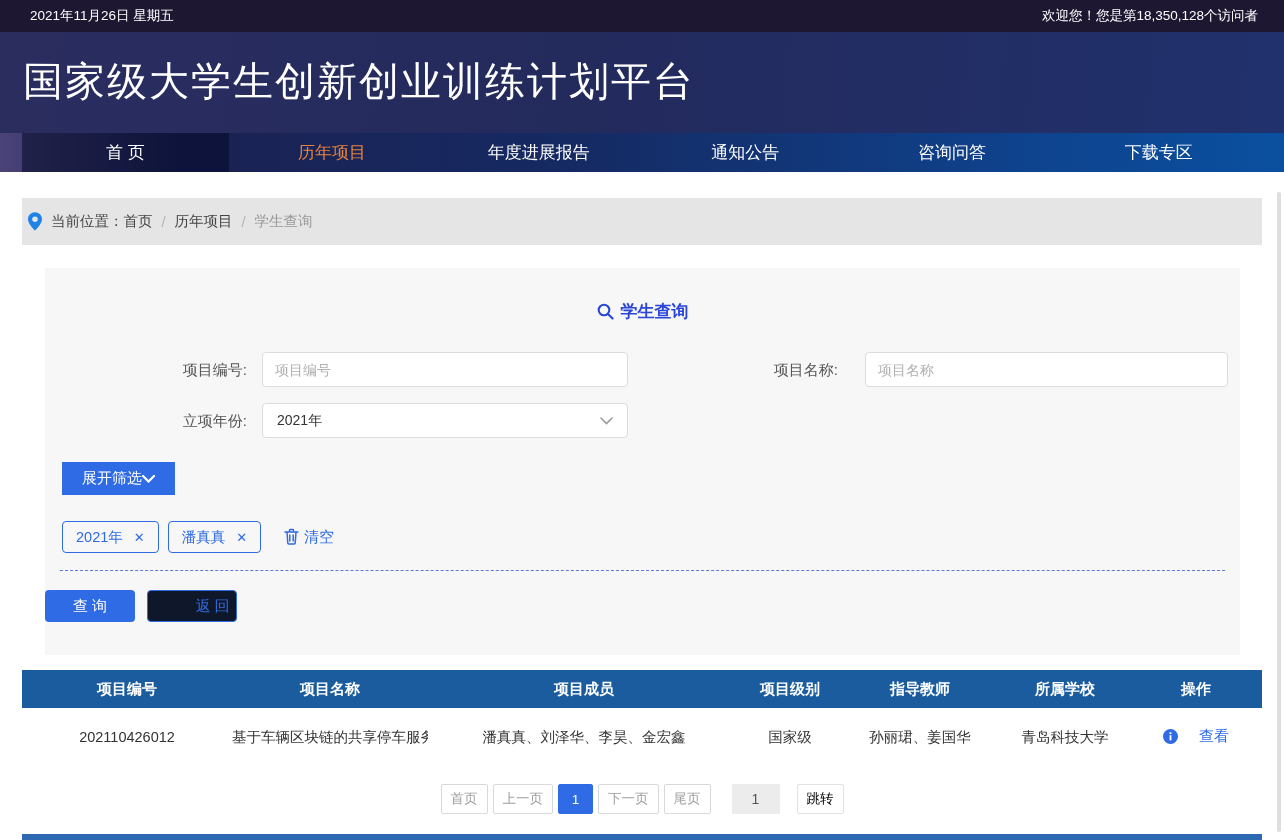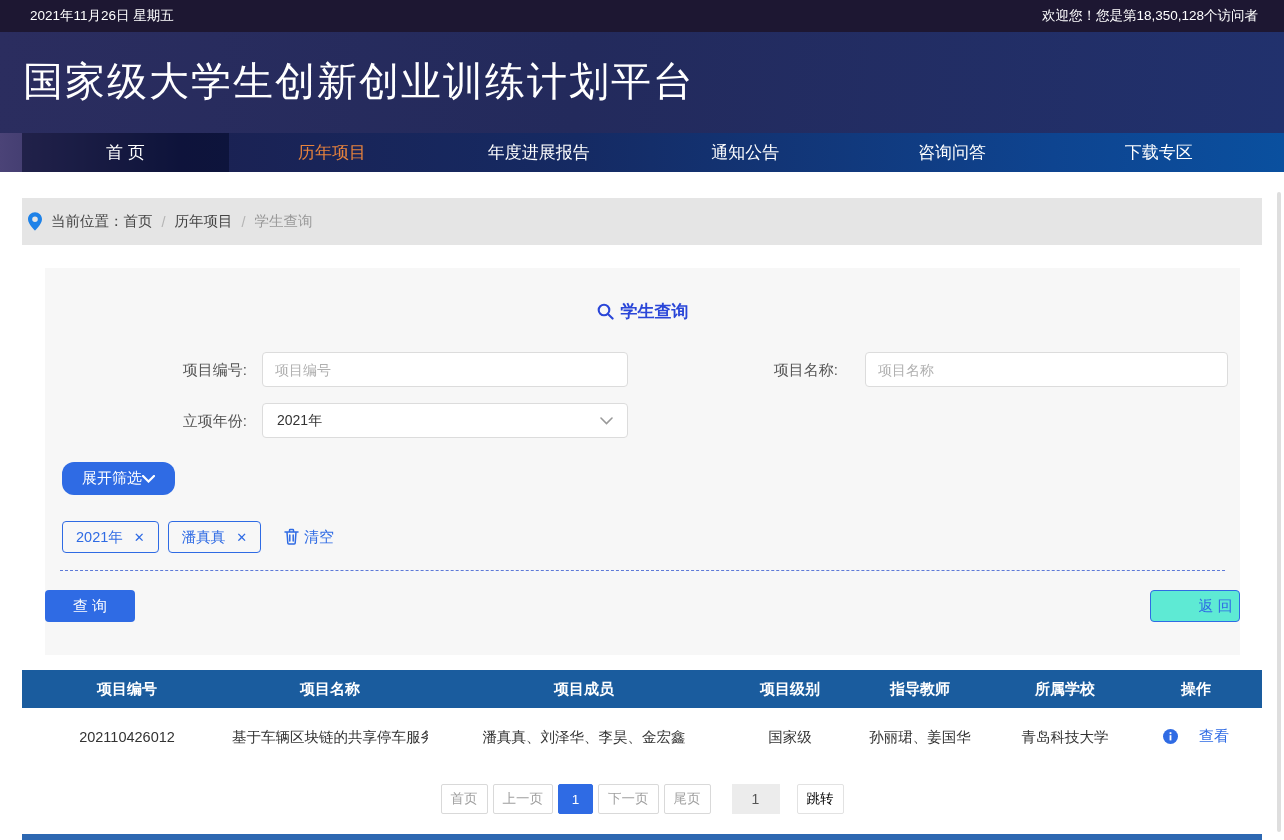--- a/index.html
+++ b/index.html
@@ -46,41 +46,41 @@
   .flabel { position:absolute; text-align:right; font-size:15px; color:#555;
             line-height:35px; white-space:nowrap; }
   .ftext { position:absolute; height:35px; background:#fff; border:1px solid #dcdcdc;
            border-radius:4px; font-size:14px; color:#333; padding:0 12px;
            font-family:inherit; outline:none; }
   .ftext::placeholder { color:#b0b0b0; }
   .fselect { position:absolute; height:35px; background:#fff; border:1px solid #dcdcdc;
              border-radius:4px; display:flex; align-items:center; justify-content:space-between;
              padding:0 14px; font-size:14px; color:#333; cursor:pointer; }
   .expand-btn { position:absolute; left:17px; top:194px; width:113px; height:33px;
-                background:#2f6be4; border:none; border-radius:12px; color:#fff;
+                background:#2f6be4; border:none; border-radius:0; color:#fff;
                 font-size:15px; display:flex; align-items:center; justify-content:center;
                 gap:0; cursor:pointer; font-family:inherit; }
   .tagrow { position:absolute; left:17px; top:253px; height:32px; display:flex;
             align-items:center; }
   .tag { display:inline-flex; align-items:center; gap:11px; height:32px;
          padding:0 13px; border:1px solid #2f6be4; border-radius:4px;
          color:#2f6be4; font-size:14.5px; margin-right:9px; cursor:pointer; }
   .tag .x { font-size:13px; font-weight:bold; cursor:pointer; }
   .clear { display:inline-flex; gap:5px; color:#2f6be4;
            font-size:15px; margin-left:14px; cursor:pointer; }
   .dashline { position:absolute; left:15px; right:15px; top:302px; height:0;
               border-top:1px dashed #5d7ad8; }
   .btnrow { position:absolute; left:0; top:322px; width:100%; display:flex;
-            justify-content:space-between; gap:6px; }
+            justify-content:flex-start; gap:12px; }
   .btn-primary { width:90px; height:32px; background:#2f6be4; color:#fff;
                  border:none; border-radius:4px; font-size:15px; cursor:pointer;
                  font-family:inherit; }
-  .btn-ghost { width:90px; height:32px; background:#5eead4; color:#2f6be4;
+  .btn-ghost { width:90px; height:32px; background:#0f172a; color:#2f6be4;
                border:1px solid #2f6be4; border-radius:4px; font-size:15px;
-               cursor:pointer; font-family:Liberation Sans, sans-serif;padding-left:41px; }
+               cursor:pointer; font-family:Liberation Serif, serif;padding-left:41px; }
 
   
   .rtable { position:absolute; left:22px; top:670px; width:1240px;
             border-collapse:collapse; table-layout:fixed; }
   .rtable th { background:#1a5c9e; color:#fff; font-size:15px; font-weight:bold;
                height:38px; text-align:center; }
   .rtable td { background:#fff; color:#333; font-size:14.5px; height:58px;
                text-align:center; white-space:nowrap; overflow:hidden; }
   .view-link { color:#2f6be4; font-size:15px; display:inline-flex;
                align-items:center; gap:21px; cursor:pointer; }

